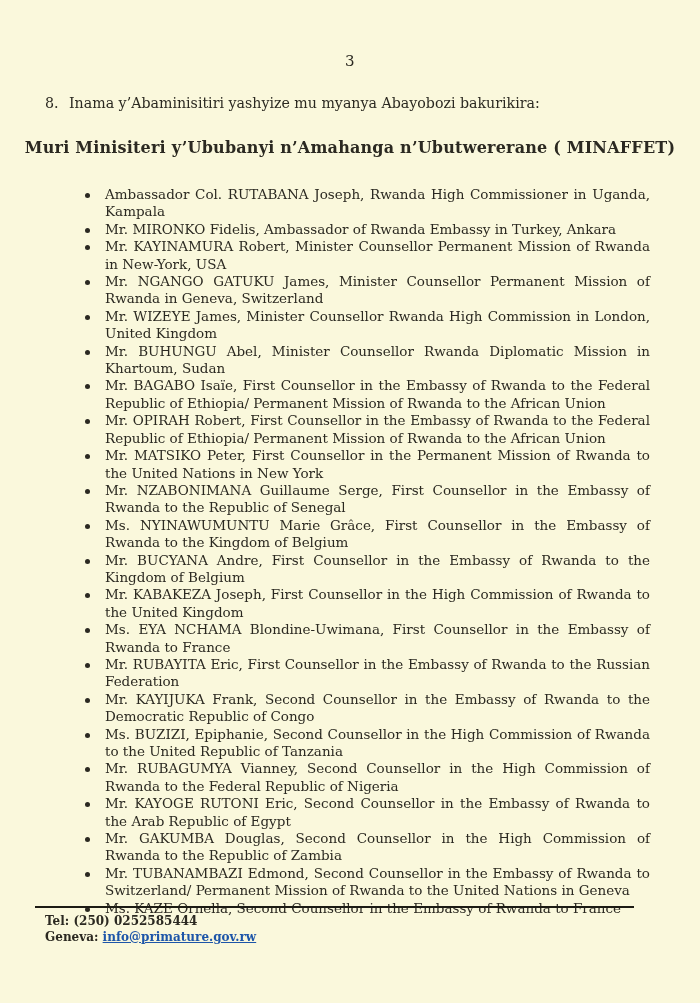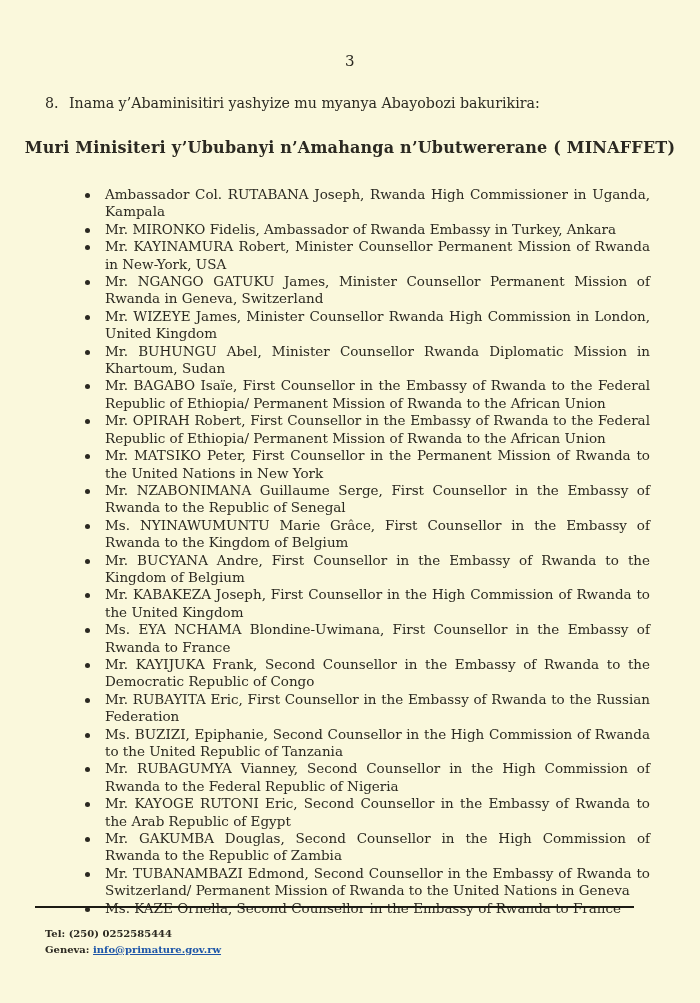--- a/index.html
+++ b/index.html
@@ -52,24 +52,24 @@
     flex: 1;
     text-align: justify;
     text-align-last: left;
   }
   .footer {
     position: absolute;
     top: 906px;
     left: 35px;
     width: 599px;
     border-top: 2.5px solid #1c1b14;
-    padding-top: 18px;
+    padding-top: 5px;
     display: flex;
     justify-content: space-between;
-    font-size: 10px;
+    font-size: 12px;
     font-weight: bold;
     line-height: 16px;
   }
   .footer-col.left { margin-left: 10px; }
   .footer-col.right { margin-right: 42px; }
   .footer a {
     color: #1d55a8;
     text-decoration: underline;
     font-weight: bold;
     cursor: pointer;
@@ -140,25 +140,25 @@
   <li>
       <span class="bullet"></span>
       <span class="item-text">Mr. KABAKEZA Joseph, First Counsellor in the High Commission of Rwanda to the United Kingdom</span>
     </li>
   <li>
       <span class="bullet"></span>
       <span class="item-text">Ms. EYA NCHAMA Blondine-Uwimana, First Counsellor in the Embassy of Rwanda to France</span>
     </li>
   <li>
       <span class="bullet"></span>
-      <span class="item-text">Mr. KAYIJUKA Frank, Second Counsellor in the Embassy of Rwanda to the Democratic Republic of Congo</span>
+      <span class="item-text">Mr. RUBAYITA Eric, First Counsellor in the Embassy of Rwanda to the Russian Federation</span>
     </li>
   <li>
       <span class="bullet"></span>
-      <span class="item-text">Mr. RUBAYITA Eric, First Counsellor in the Embassy of Rwanda to the Russian Federation</span>
+      <span class="item-text">Mr. KAYIJUKA Frank, Second Counsellor in the Embassy of Rwanda to the Democratic Republic of Congo</span>
     </li>
   <li>
       <span class="bullet"></span>
       <span class="item-text">Ms. BUZIZI, Epiphanie, Second Counsellor in the High Commission of Rwanda to the United Republic of Tanzania</span>
     </li>
   <li>
       <span class="bullet"></span>
       <span class="item-text">Mr. RUBAGUMYA Vianney, Second Counsellor in the High Commission of Rwanda to the Federal Republic of Nigeria</span>
     </li>
   <li>

